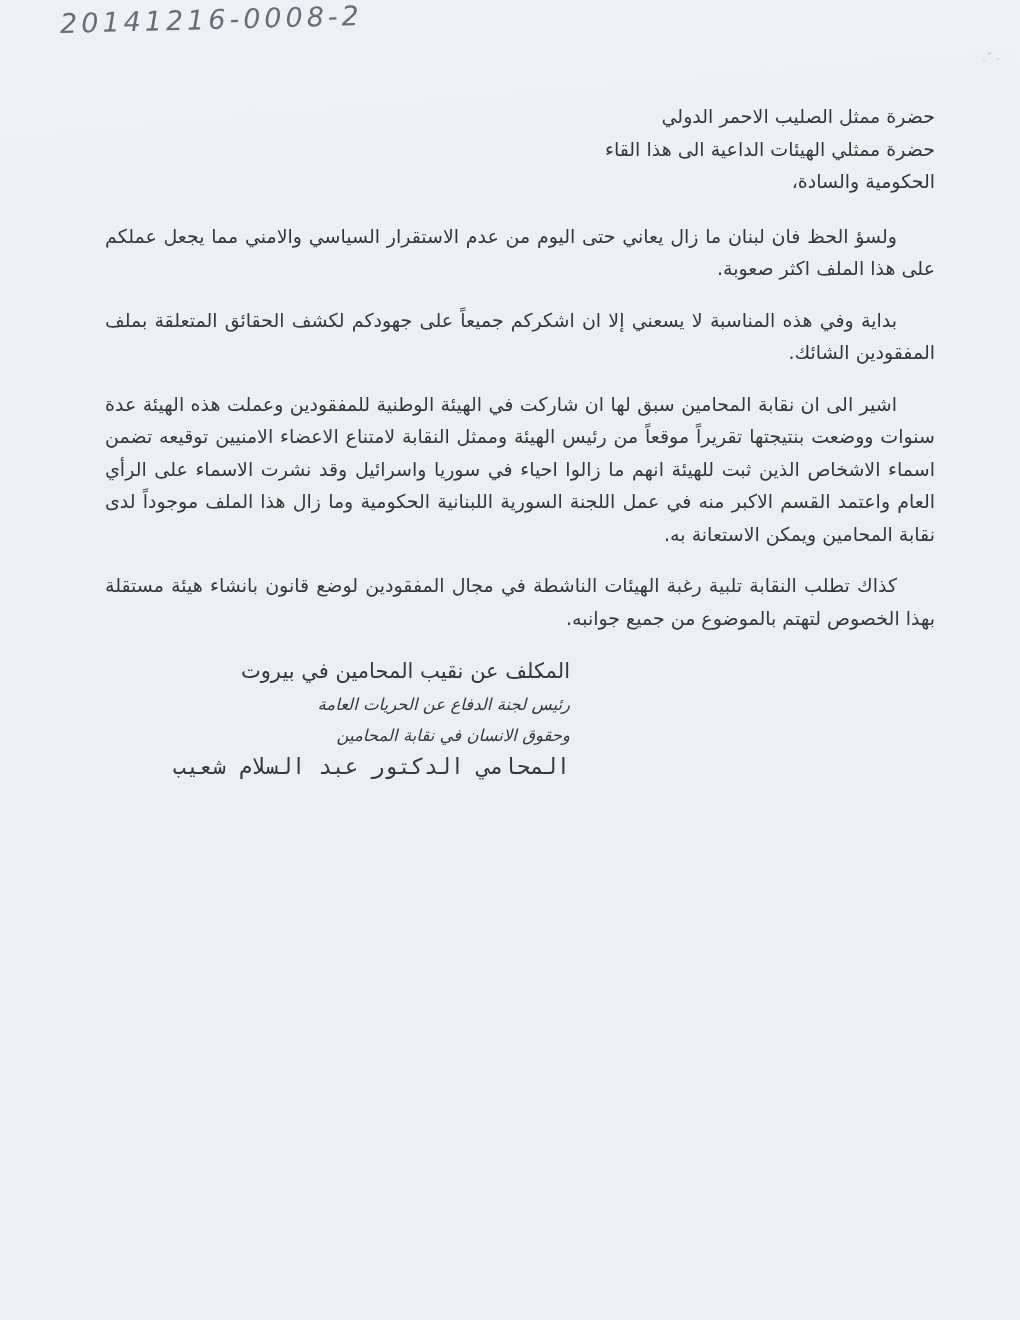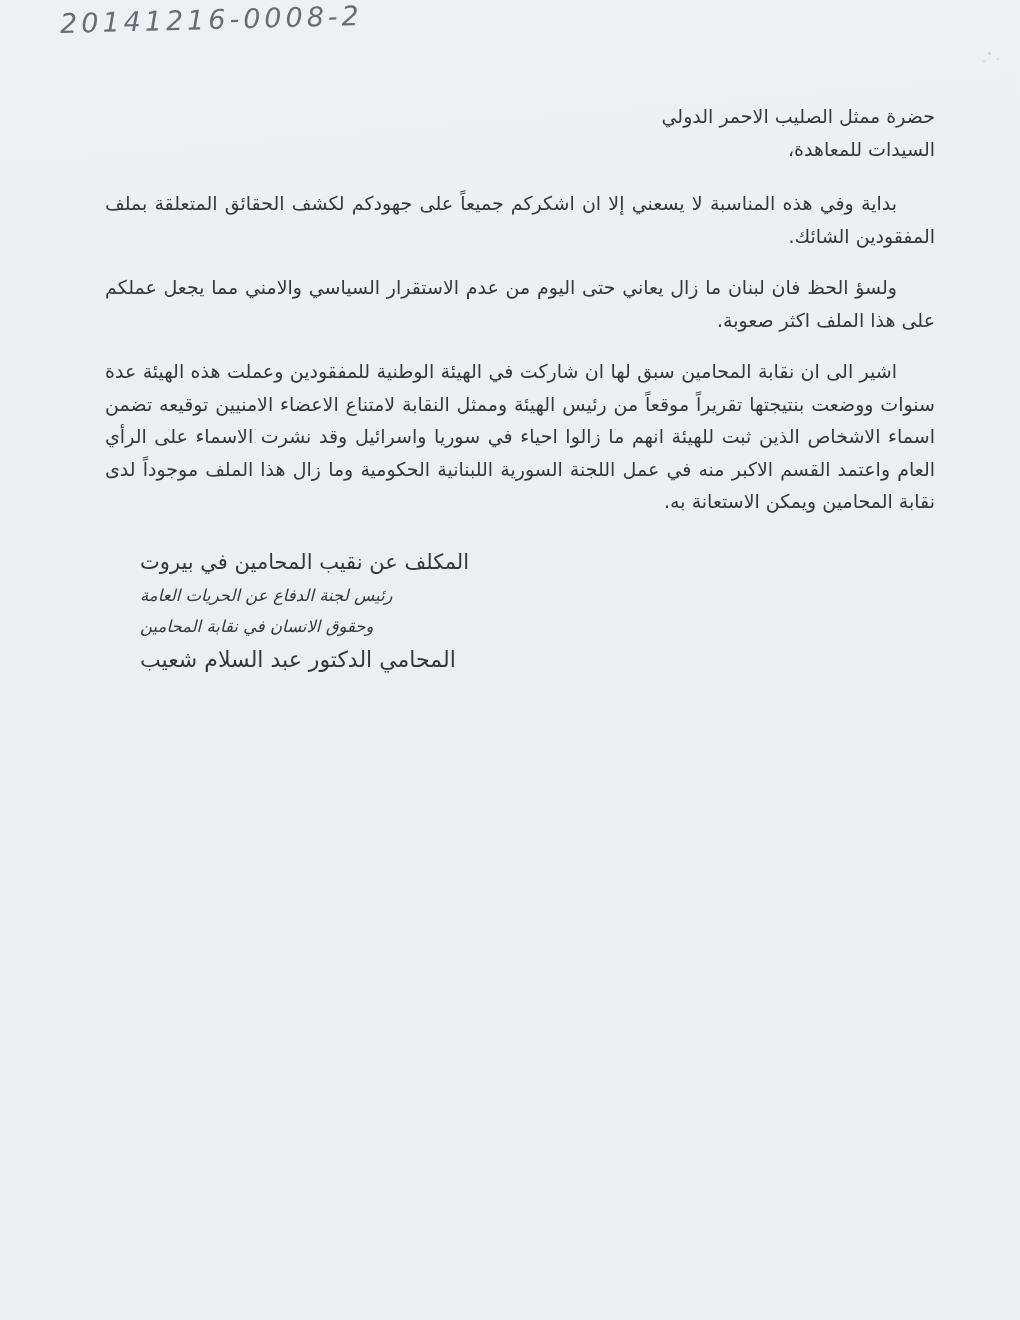--- a/index.html
+++ b/index.html
@@ -56,50 +56,52 @@
   .address { text-align: right; margin: 0 0 22px 0; }
   .addr-line { white-space: nowrap; }
 
   .para {
     margin: 0 0 19px 0;
     text-align: justify;
     text-indent: 38px;
   }
 
   .signature {
-    margin-top: 27px;
+    margin-top: 20px;
     width: 430px;
     margin-right: 365px;
-    text-align: left;
+    text-align: right;
   }
   .sig-line-a { font-size: 21px; line-height: 35px; }
   .sig-line-b { font-size: 16.5px; line-height: 31px; font-style: italic; }
-  .sig-line-c { font-size: 22px; line-height: 36px; }
+  .sig-line-c { font-size: 22px; line-height: 36px; font-family: Liberation Mono, monospace; }
 </style>
 </head>
 <body>
 
 <div class="page">
 
   <div class="handwritten">20141216-0008-2</div>
 
   <div class="speck s1"></div>
   <div class="speck s2"></div>
   <div class="speck s3"></div>
 
   <div class="letter">
 
     <div class="address">
       <div class="addr-line">حضرة ممثل الصليب الاحمر الدولي</div>
-      <div class="addr-line">السيدات للمعاهدة،</div>
+      <div class="addr-line">حضرة ممثلي الهيئات الداعية الى هذا القاء</div>
+      <div class="addr-line">الحكومية والسادة،</div>
     </div>
 
+    <p class="para">ولسؤ الحظ فان لبنان ما زال يعاني حتى اليوم من عدم الاستقرار السياسي والامني مما يجعل عملكم على هذا الملف اكثر صعوبة.</p>
     <p class="para">بداية وفي هذه المناسبة لا يسعني إلا ان اشكركم جميعاً على جهودكم لكشف الحقائق المتعلقة بملف المفقودين الشائك.</p>
-    <p class="para">ولسؤ الحظ فان لبنان ما زال يعاني حتى اليوم من عدم الاستقرار السياسي والامني مما يجعل عملكم على هذا الملف اكثر صعوبة.</p>
     <p class="para">اشير الى ان نقابة المحامين سبق لها ان شاركت في الهيئة الوطنية للمفقودين وعملت هذه الهيئة عدة سنوات ووضعت بنتيجتها تقريراً موقعاً من رئيس الهيئة وممثل النقابة لامتناع الاعضاء الامنيين توقيعه تضمن اسماء الاشخاص الذين ثبت للهيئة انهم ما زالوا احياء في سوريا واسرائيل وقد نشرت الاسماء على الرأي العام واعتمد القسم الاكبر منه في عمل اللجنة السورية اللبنانية الحكومية وما زال هذا الملف موجوداً لدى نقابة المحامين ويمكن الاستعانة به.</p>
+    <p class="para">كذاك تطلب النقابة تلبية رغبة الهيئات الناشطة في مجال المفقودين لوضع قانون بانشاء هيئة مستقلة بهذا الخصوص لتهتم بالموضوع من جميع جوانبه.</p>
 
     <div class="signature">
       <div class="sig-line-a">المكلف عن نقيب المحامين في بيروت</div>
       <div class="sig-line-b">رئيس لجنة الدفاع عن الحريات العامة</div>
       <div class="sig-line-b">وحقوق الانسان في نقابة المحامين</div>
       <div class="sig-line-c">المحامي الدكتور عبد السلام شعيب</div>
     </div>
 
   </div>
 </div>

